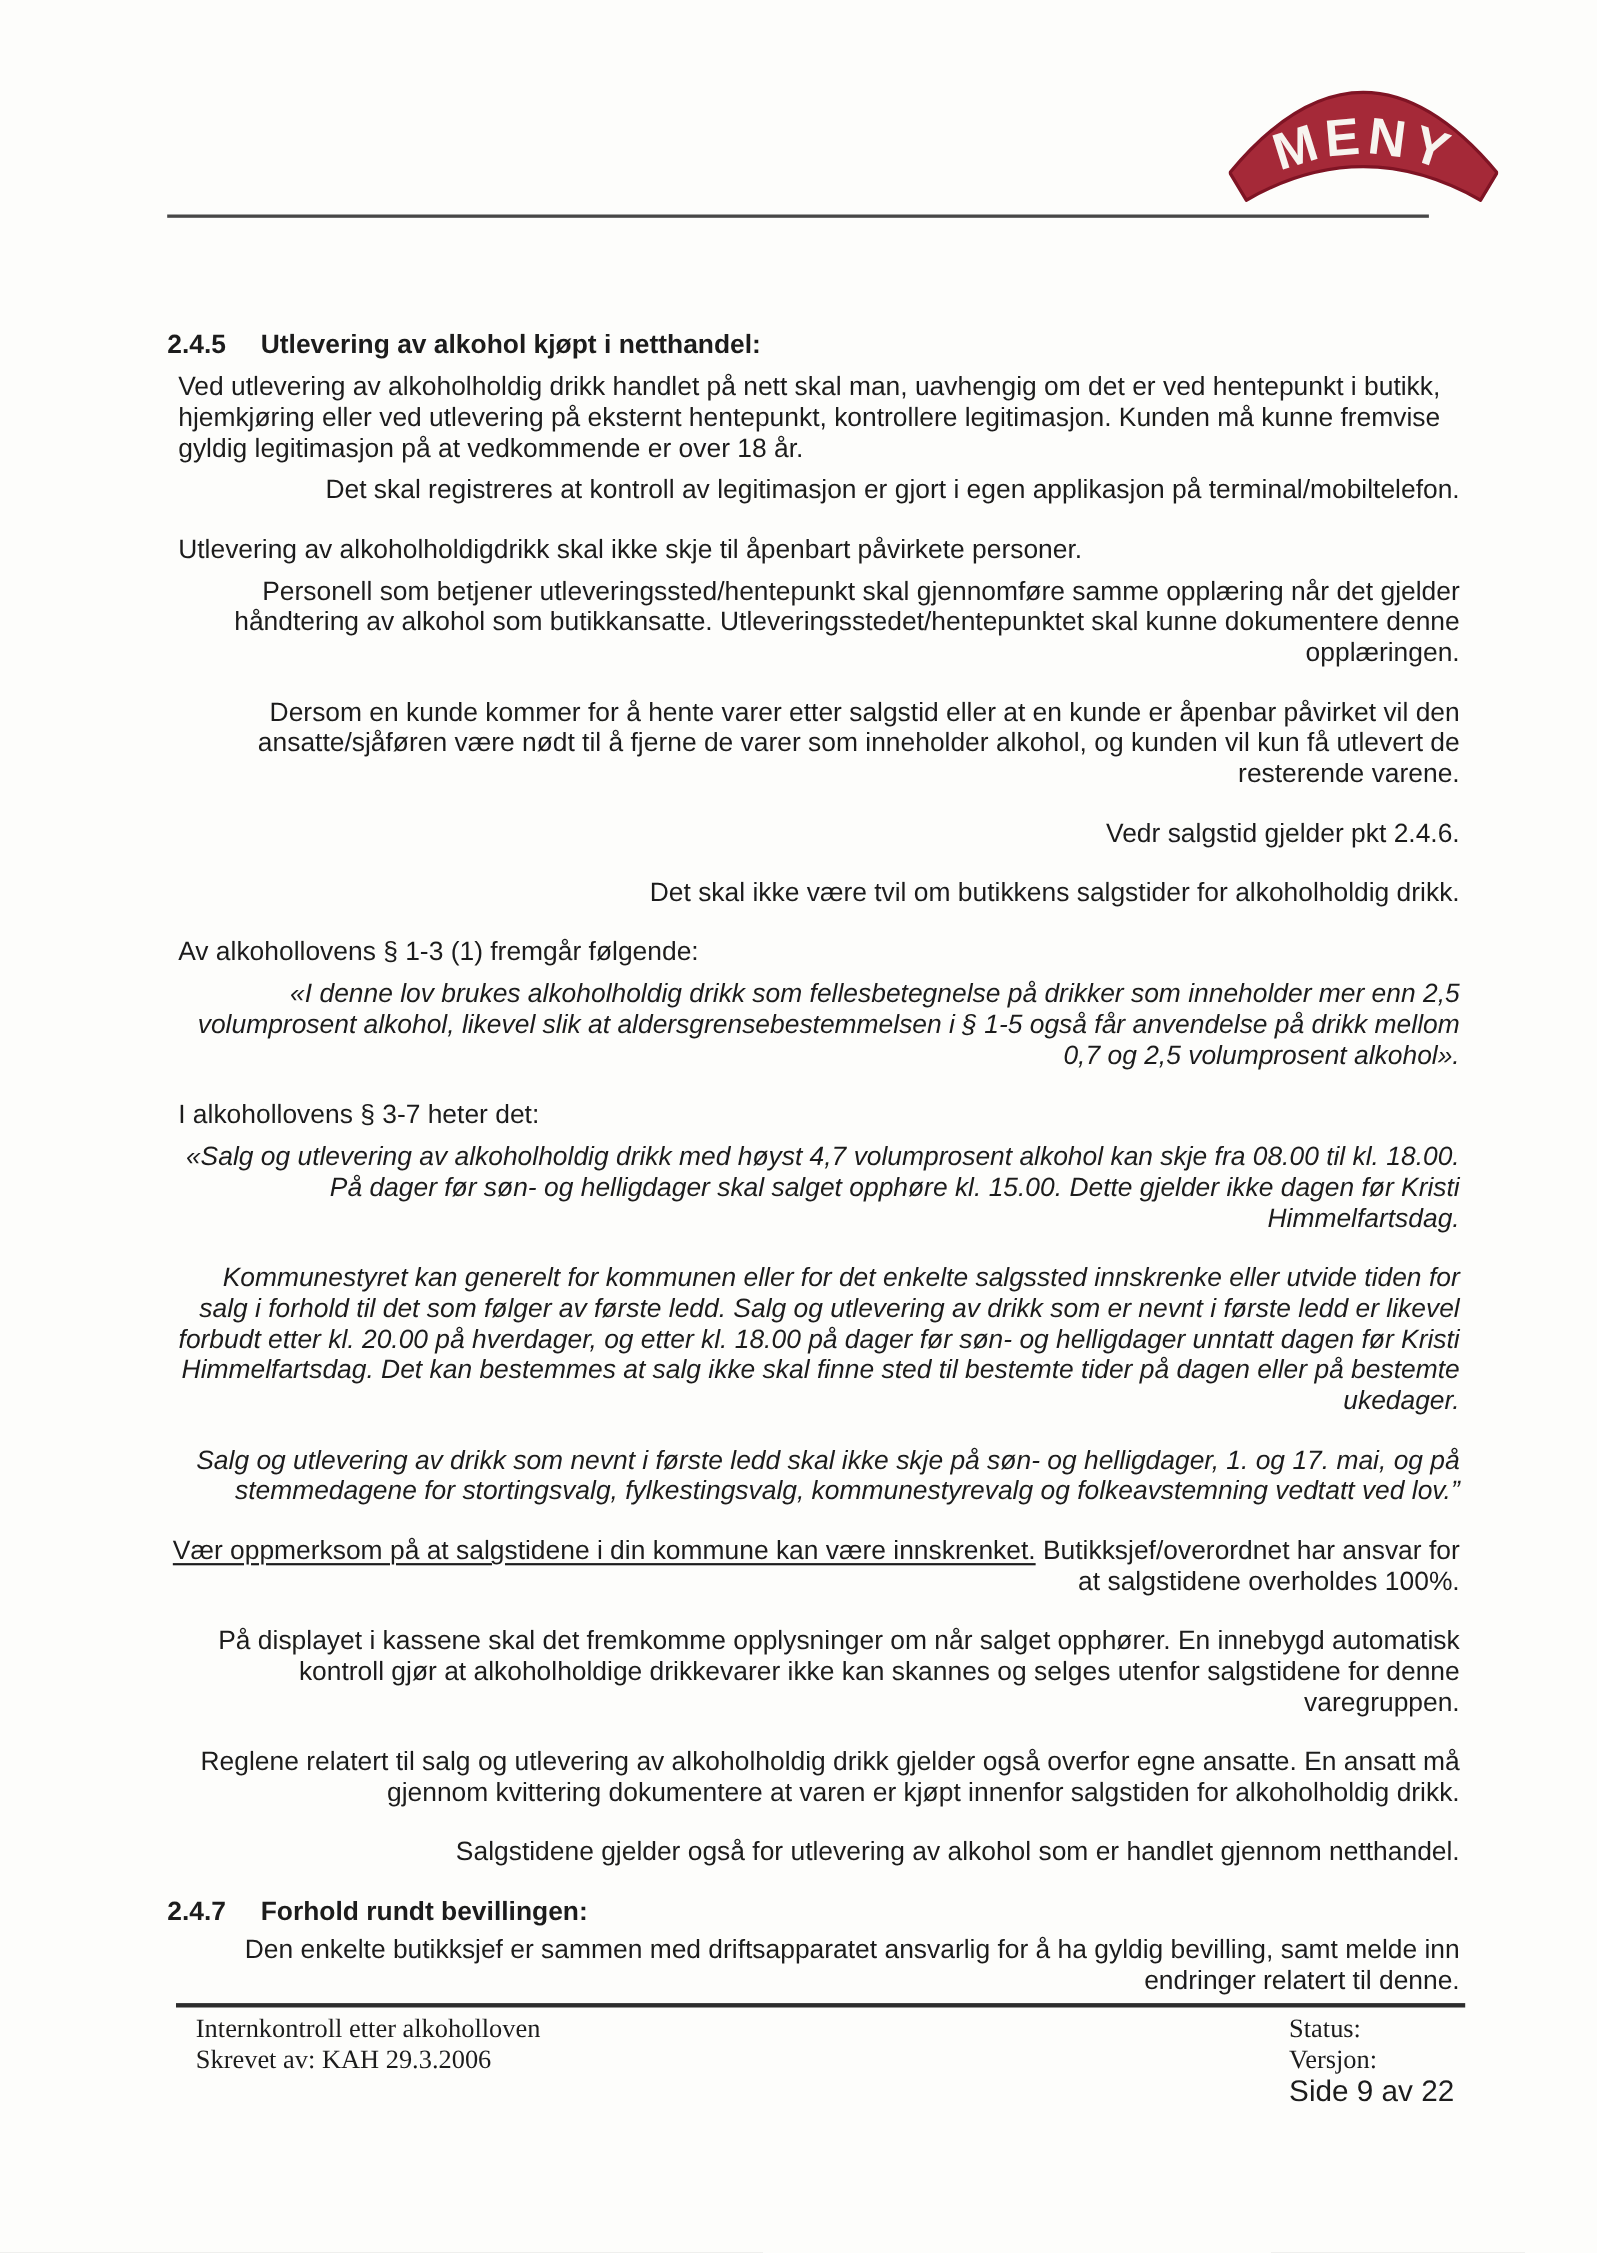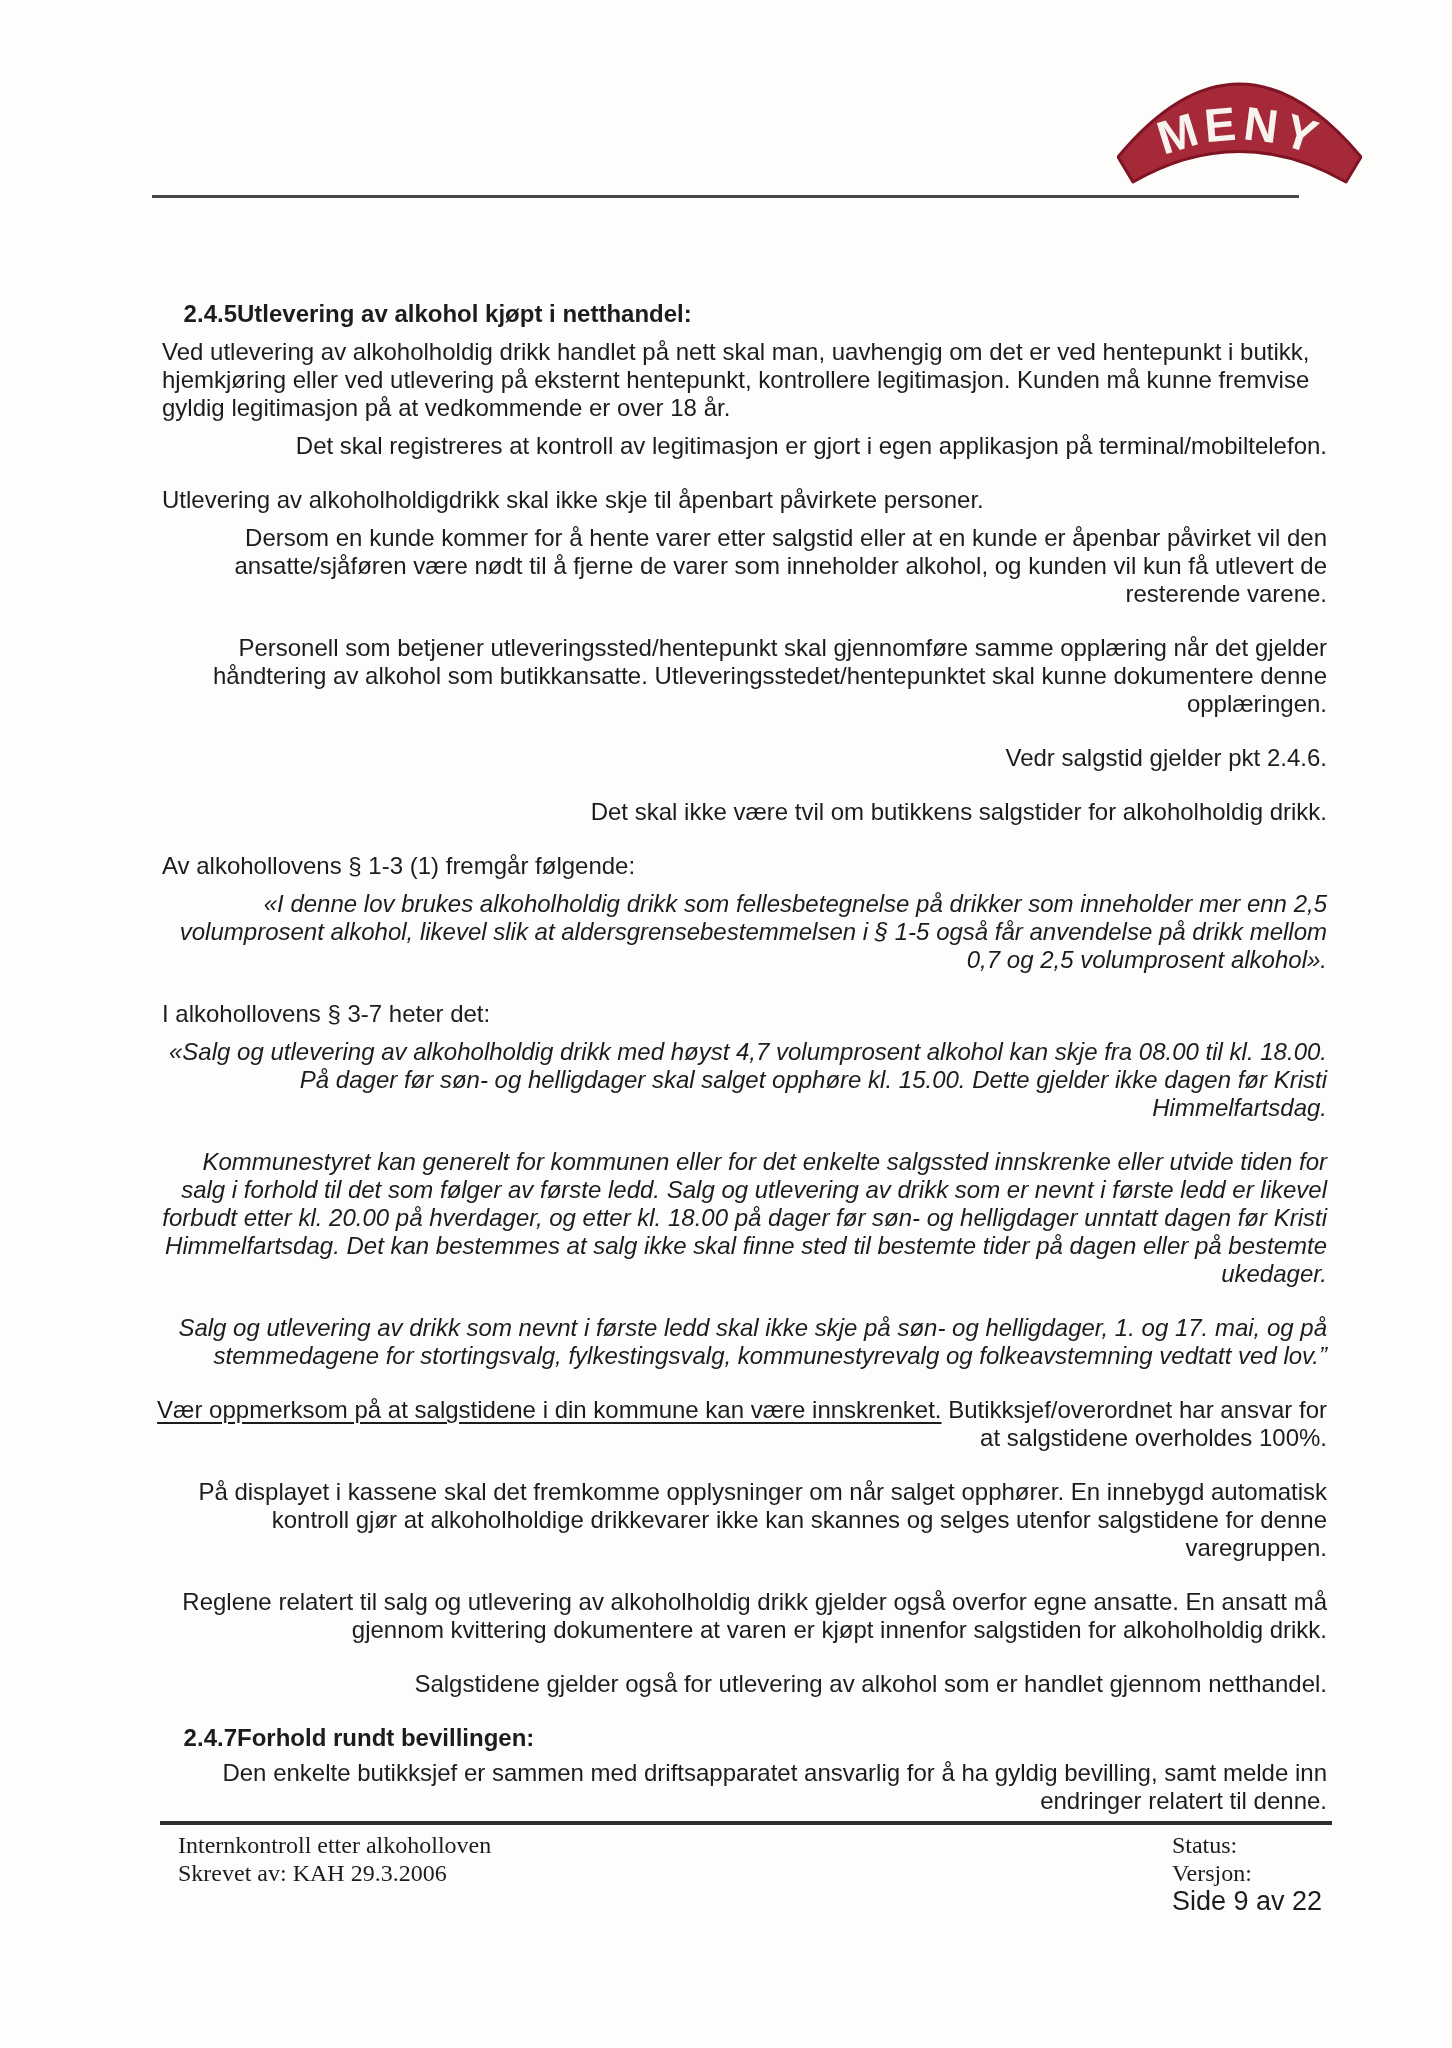--- a/index.html
+++ b/index.html
@@ -23,21 +23,21 @@
     width:245px; height:112px;
   }
   .content {
     position:absolute; left:152px; top:300px; width:1175px;
     font-size:24px; line-height:28px;
   }
   h2.sect {
     display:flex; font-size:24px; line-height:28px;
     font-weight:bold; margin:0 0 7px 0;
   }
-  .h-num { flex:0 0 85px;text-align:right; }
+  .h-num { flex:0 0 85px; }
   p.block  { margin:0 0 26px 0;text-align:right; }
   p.attach { margin:10px; }
   .quote { font-style:italic; text-align:justify; }
   .u {
     text-decoration:underline;
     text-decoration-thickness:2px;
     text-underline-offset:4px;
   }
   .footer-rule {
     position:absolute; left:160px; top:1821px;
@@ -77,22 +77,22 @@
 
   <div class="content">
 
     <h2 class="sect">
       <span class="h-num">2.4.5</span>
       <span>Utlevering av alkohol kjøpt i netthandel:</span>
     </h2>
     <p class="attach">Ved utlevering av alkoholholdig drikk handlet på nett skal man, uavhengig om det er ved hentepunkt i butikk, hjemkjøring eller ved utlevering på eksternt hentepunkt, kontrollere legitimasjon. Kunden må kunne fremvise gyldig legitimasjon på at vedkommende er over 18 år.</p>
     <p class="block">Det skal registreres at kontroll av legitimasjon er gjort i egen applikasjon på terminal/mobiltelefon.</p>
     <p class="attach">Utlevering av alkoholholdigdrikk skal ikke skje til åpenbart påvirkete personer.</p>
+    <p class="block">Personell som betjener utleveringssted/hentepunkt skal gjennomføre samme opplæring når det gjelder håndtering av alkohol som butikkansatte. Utleveringsstedet/hentepunktet skal kunne dokumentere denne opplæringen.</p>
     <p class="block">Dersom en kunde kommer for å hente varer etter salgstid eller at en kunde er åpenbar påvirket vil den ansatte/sjåføren være nødt til å fjerne de varer som inneholder alkohol, og kunden vil kun få utlevert de resterende varene.</p>
-    <p class="block">Personell som betjener utleveringssted/hentepunkt skal gjennomføre samme opplæring når det gjelder håndtering av alkohol som butikkansatte. Utleveringsstedet/hentepunktet skal kunne dokumentere denne opplæringen.</p>
     <p class="block">Vedr salgstid gjelder pkt 2.4.6.</p>
 
     <p class="block">Det skal ikke være tvil om butikkens salgstider for alkoholholdig drikk.</p>
     <p class="attach">Av alkohollovens § 1-3 (1) fremgår følgende:</p>
     <p class="block quote">«I denne lov brukes alkoholholdig drikk som fellesbetegnelse på drikker som inneholder mer enn 2,5 volumprosent alkohol, likevel slik at aldersgrensebestemmelsen i § 1-5 også får anvendelse på drikk mellom 0,7 og 2,5 volumprosent alkohol».</p>
     <p class="attach">I alkohollovens § 3-7 heter det:</p>
     <p class="block quote">«Salg og utlevering av alkoholholdig drikk med høyst 4,7 volumprosent alkohol kan skje fra 08.00 til kl. 18.00. På dager før søn- og helligdager skal salget opphøre kl. 15.00. Dette gjelder ikke dagen før Kristi Himmelfartsdag.</p>
     <p class="block quote">Kommunestyret kan generelt for kommunen eller for det enkelte salgssted innskrenke eller utvide tiden for salg i forhold til det som følger av første ledd. Salg og utlevering av drikk som er nevnt i første ledd er likevel forbudt etter kl. 20.00 på hverdager, og etter kl. 18.00 på dager før søn- og helligdager unntatt dagen før Kristi Himmelfartsdag. Det kan bestemmes at salg ikke skal finne sted til bestemte tider på dagen eller på bestemte ukedager.</p>
     <p class="block quote">Salg og utlevering av drikk som nevnt i første ledd skal ikke skje på søn- og helligdager, 1. og 17. mai, og på stemmedagene for stortingsvalg, fylkestingsvalg, kommunestyrevalg og folkeavstemning vedtatt ved lov.”</p>
     <p class="block"><span class="u">Vær oppmerksom på at salgstidene i din kommune kan være innskrenket.</span><span> Butikksjef/overordnet har ansvar for at salgstidene overholdes 100%.</span></p>

